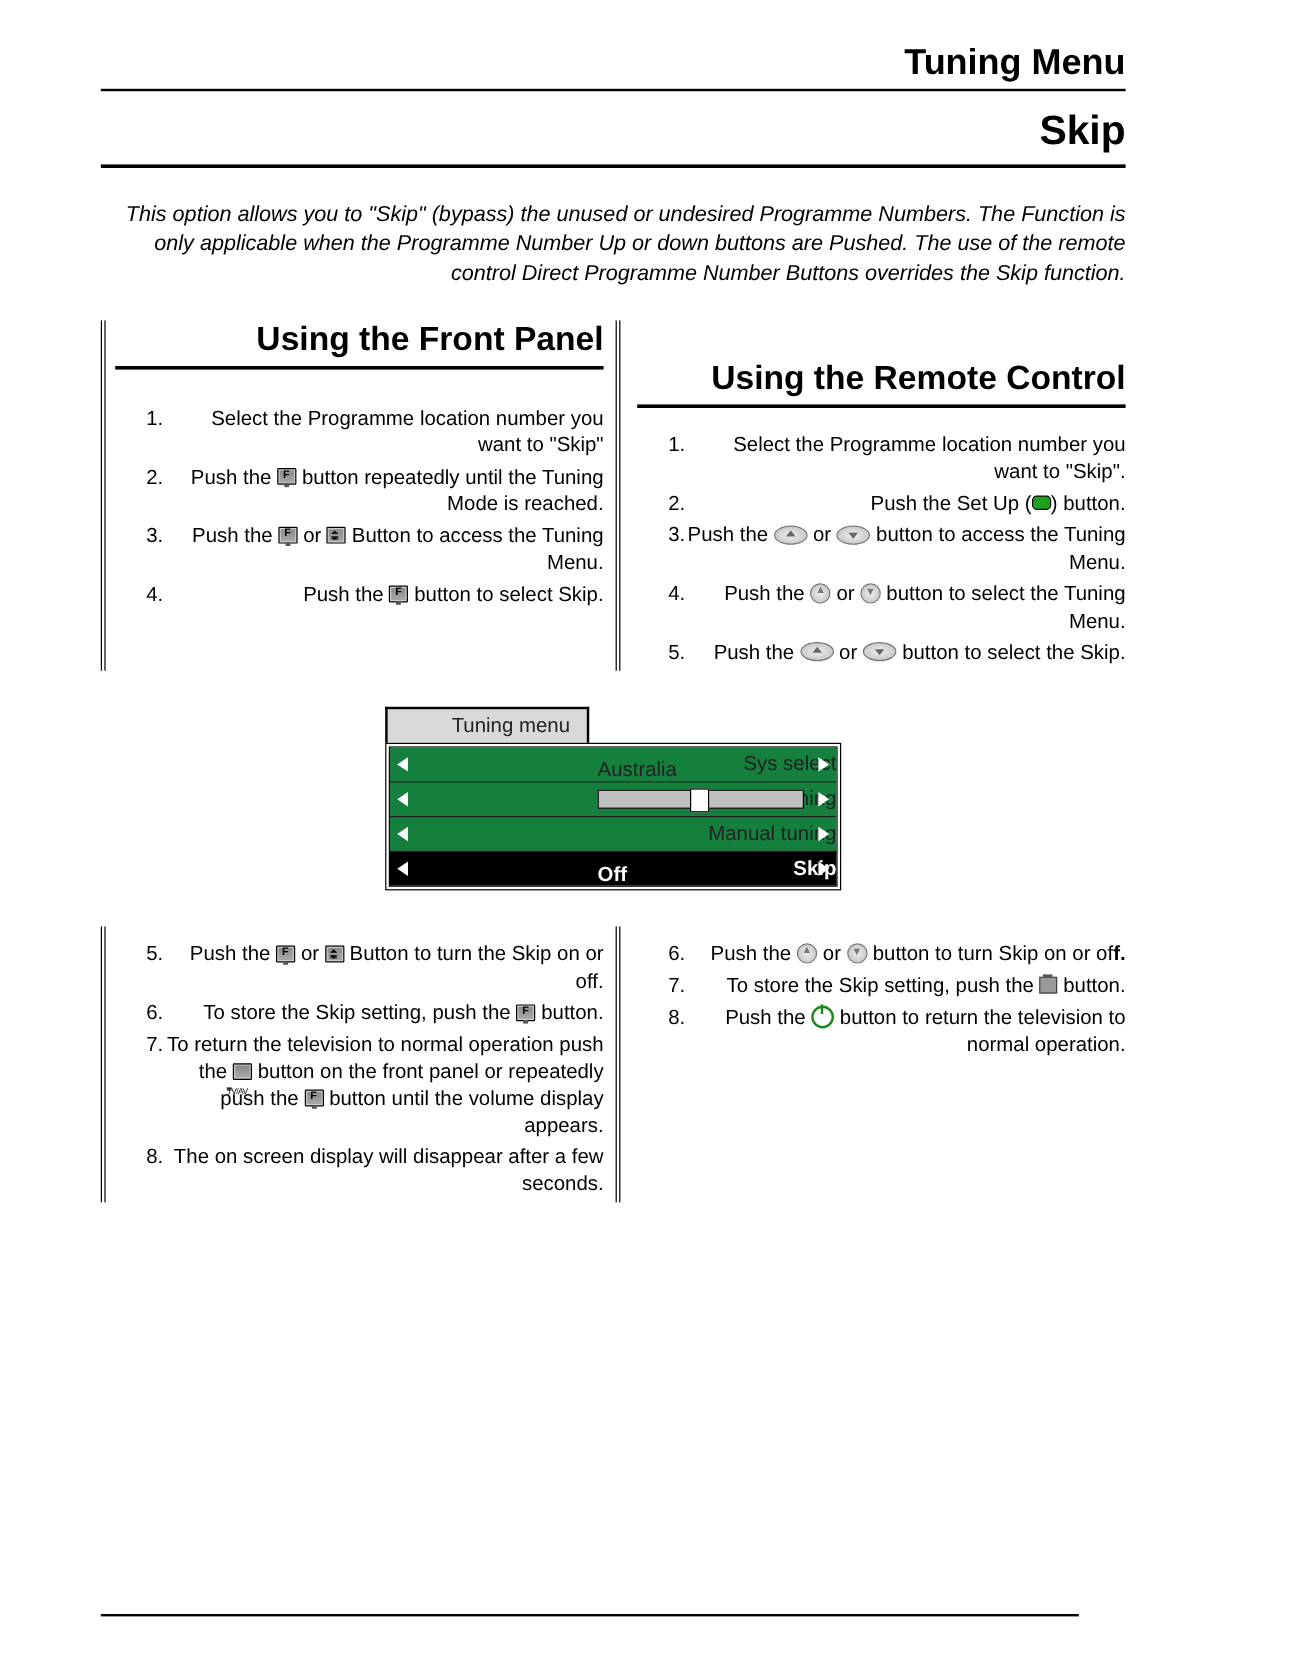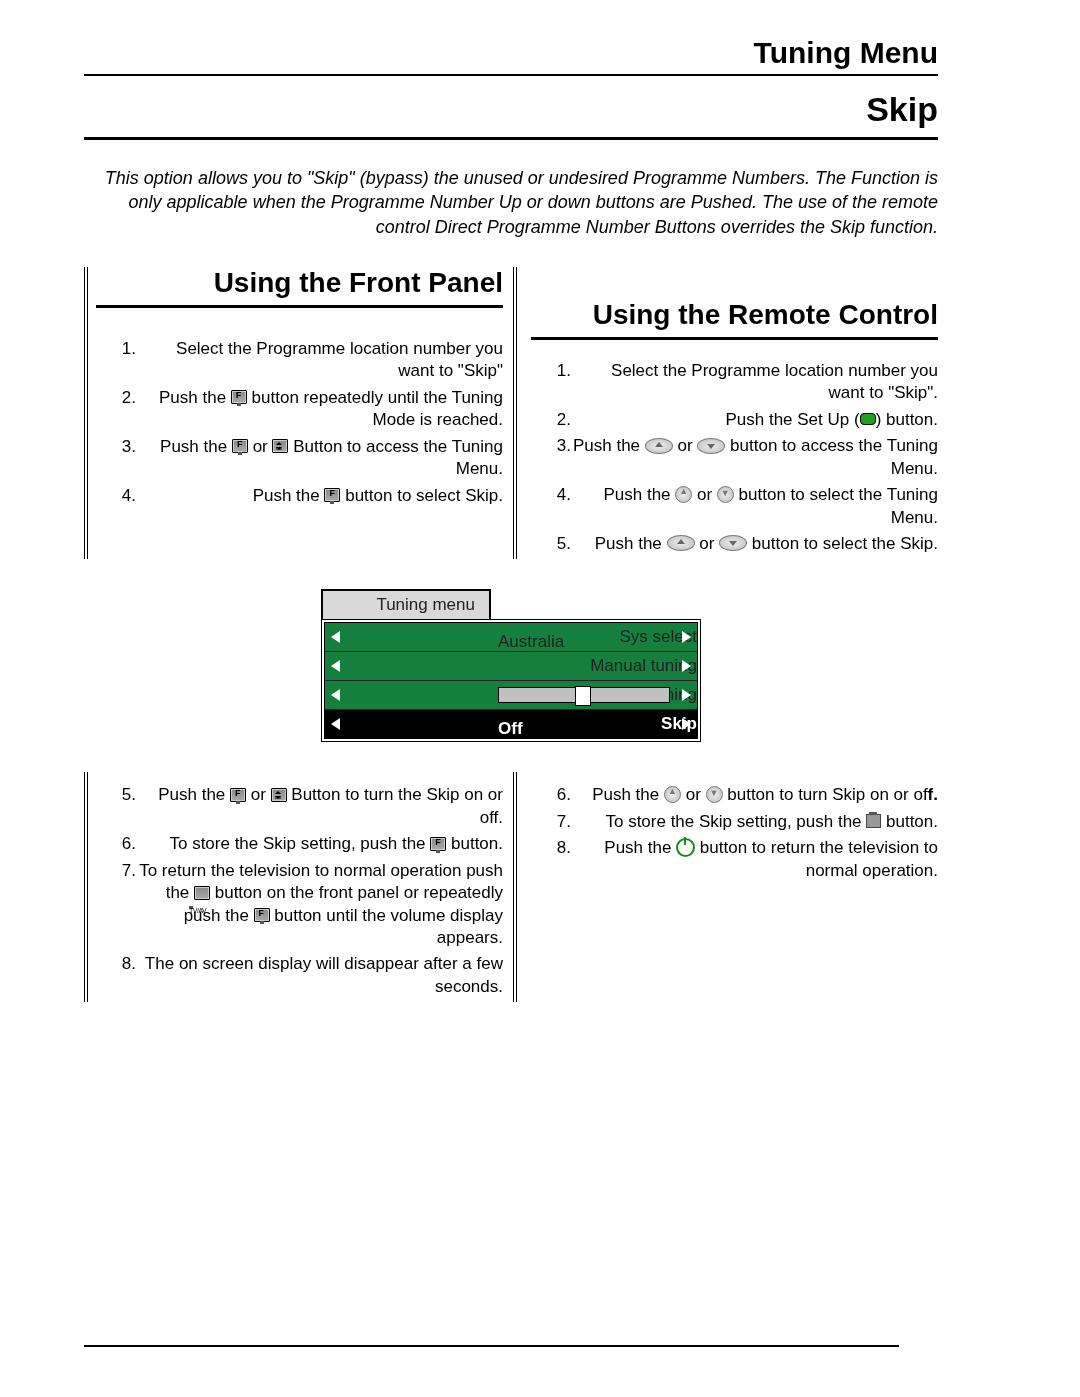--- a/index.html
+++ b/index.html
@@ -307,22 +307,22 @@
             <span class="txt">Push the <span class="icon ic-oval up"></span> or <span class="icon ic-oval down"></span> button to select the Skip.</span>
           </li>
         </ol>
     </div>
   </div>
 
   <div class="osd-wrap">
     <div class="osd-header">Tuning menu</div>
     <div class="osd-body" id="osd-body">
         <div class="osd-row"><span>Sys select</span><span class="val">Australia</span></div>
+        <div class="osd-row"><span>Fine tuning</span><span class="bar"></span></div>
         <div class="osd-row"><span>Manual tuning</span></div>
-        <div class="osd-row"><span>Fine tuning</span><span class="bar"></span></div>
         <div class="osd-row selected"><span>Skip</span><span class="val">Off</span></div>
       </div>
   </div>
 
   <div class="two-col">
     <div class="col">
       <ol class="steps" id="left-b" style="margin-top:12px;">
           <li>
             <span class="num">5.</span>
             <span class="txt">Push the <span class="icon ic-box ic-f"></span> or <span class="icon ic-box ic-ud"></span> Button to turn the Skip on or off.</span>

